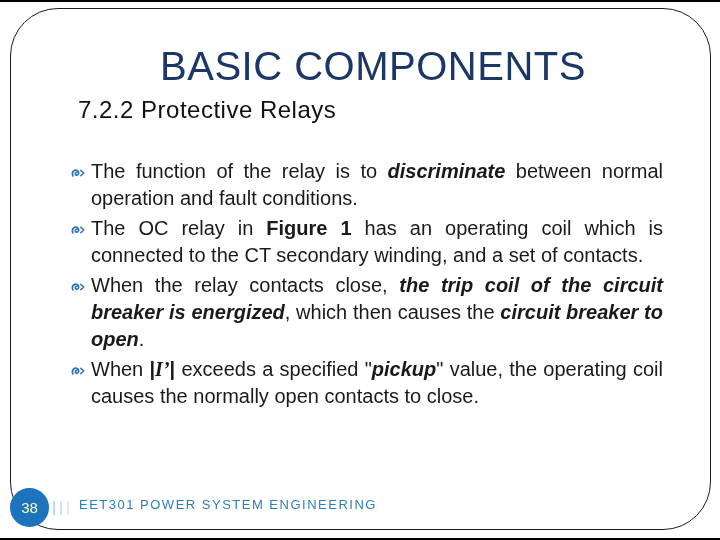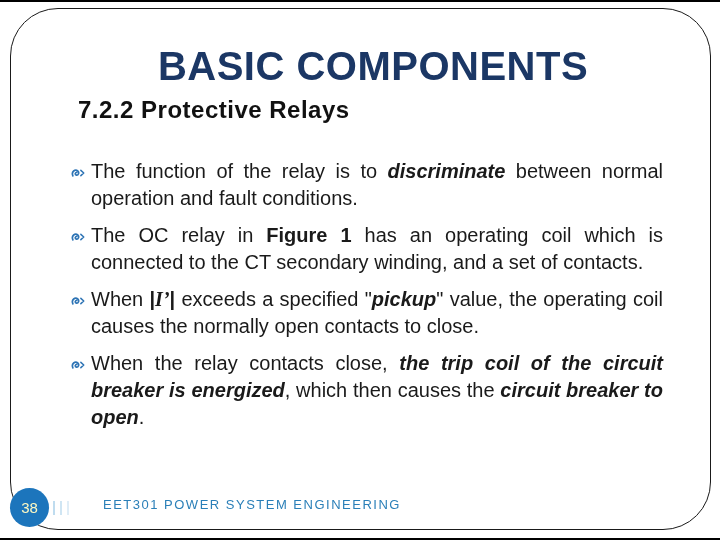--- a/index.html
+++ b/index.html
@@ -22,37 +22,37 @@
   .edge-strip{position:absolute;left:0;width:720px;background:#000;}
   .edge-strip.top{top:0;height:2px;}
   .edge-strip.bottom{bottom:0;height:2px;}
   .slide-border{
     position:absolute;left:10px;top:8px;width:701px;height:522px;
     border:1px solid var(--border-color);border-radius:48px;
     box-sizing:border-box;
   }
   .slide-title{
     position:absolute;left:78px;top:44px;width:590px;
-    text-align:center;font-size:40px;font-weight:bold;
+    text-align:center;font-size:40px;font-weight:normal;
     color:var(--title-color);letter-spacing:0.5px;white-space:nowrap;
   }
   .slide-subtitle{
     position:absolute;left:78px;top:96px;width:590px;
-    font-size:24px;font-weight:bold;color:#111;
+    font-size:24px;font-weight:normal;color:#111;
     letter-spacing:0.5px;
   }
   .bullet-list{
     position:absolute;left:71px;top:158px;width:592px;
     font-size:20px;line-height:27px;
   }
   .para{
     text-align:justify;
     padding-left:20px;text-indent:-20px;
   }
-  .para + .para{margin-top:10px;}
+  .para + .para{margin-top:3px;}
   .bullet{
     display:inline-block;width:20px;text-indent:0;
     vertical-align:baseline;
   }
   .bullet svg{display:inline-block;vertical-align:-1px;}
   .b{font-weight:bold;}
   .i{font-style:italic;}
   .serif{font-family:"Liberation Serif", serif;}
   .page-circle{
     position:absolute;left:10px;top:488px;width:39px;height:39px;
@@ -63,21 +63,21 @@
   .tick-marks{
     position:absolute;left:53px;top:500px;height:15px;z-index:2;
     display:flex;gap:5px;align-items:center;
   }
   .tick{width:2px;height:14px;background:var(--tick-color);}
   .tick:nth-child(2){opacity:.75;}
   .tick:nth-child(3){opacity:.5;}
   .slide-footer{
     position:absolute;left:79px;top:497px;
     font-size:13px;letter-spacing:1.5px;
-    color:var(--footer-color);white-space:nowrap;margin-left:24px;
+    color:var(--footer-color);white-space:nowrap;
   }
 </style>
 </head>
 <body>
 
 <div class="edge-strip top"></div>
 <div class="edge-strip bottom"></div>
 <div class="slide-border"></div>
 
 <h1 class="slide-title" style="margin:0;">BASIC COMPONENTS</h1>
@@ -88,25 +88,25 @@
           <path d="M2 9 C0 4.5, 4.5 1.5, 7.2 3.8 C9.2 5.5, 7.8 8.6, 5.8 8.3 C4 8, 4.2 5.4, 6.2 5.2" fill="none" stroke="#2E74B5" stroke-width="1.8" stroke-linecap="round"></path>
           <path d="M10.5 3.2 L13.6 6 L10.5 8.8" fill="none" stroke="#2E74B5" stroke-width="1.6" stroke-linecap="round" stroke-linejoin="round"></path>
         </svg></span><span>The function of the relay is to </span><span class="b i">discriminate</span><span> between normal operation and fault conditions.</span></div>
     <div class="para"><span class="bullet"><svg width="15" height="12" viewBox="0 0 16 12" aria-hidden="true">
           <path d="M2 9 C0 4.5, 4.5 1.5, 7.2 3.8 C9.2 5.5, 7.8 8.6, 5.8 8.3 C4 8, 4.2 5.4, 6.2 5.2" fill="none" stroke="#2E74B5" stroke-width="1.8" stroke-linecap="round"></path>
           <path d="M10.5 3.2 L13.6 6 L10.5 8.8" fill="none" stroke="#2E74B5" stroke-width="1.6" stroke-linecap="round" stroke-linejoin="round"></path>
         </svg></span><span>The OC relay in </span><span class="b">Figure 1</span><span> has an operating coil which is connected to the CT secondary winding, and a set of contacts.</span></div>
     <div class="para"><span class="bullet"><svg width="15" height="12" viewBox="0 0 16 12" aria-hidden="true">
           <path d="M2 9 C0 4.5, 4.5 1.5, 7.2 3.8 C9.2 5.5, 7.8 8.6, 5.8 8.3 C4 8, 4.2 5.4, 6.2 5.2" fill="none" stroke="#2E74B5" stroke-width="1.8" stroke-linecap="round"></path>
           <path d="M10.5 3.2 L13.6 6 L10.5 8.8" fill="none" stroke="#2E74B5" stroke-width="1.6" stroke-linecap="round" stroke-linejoin="round"></path>
-        </svg></span><span>When </span><span class="b">|</span><span class="b i serif">I’</span><span class="b">|</span><span> exceeds a specified "</span><span class="b i">pickup</span><span>" value, the operating coil causes the normally open contacts to close.</span></div>
+        </svg></span><span>When the relay contacts close, </span><span class="b i">the trip coil of the circuit breaker is energized</span><span>, which then causes the </span><span class="b i">circuit breaker to open</span><span>.</span></div>
     <div class="para"><span class="bullet"><svg width="15" height="12" viewBox="0 0 16 12" aria-hidden="true">
           <path d="M2 9 C0 4.5, 4.5 1.5, 7.2 3.8 C9.2 5.5, 7.8 8.6, 5.8 8.3 C4 8, 4.2 5.4, 6.2 5.2" fill="none" stroke="#2E74B5" stroke-width="1.8" stroke-linecap="round"></path>
           <path d="M10.5 3.2 L13.6 6 L10.5 8.8" fill="none" stroke="#2E74B5" stroke-width="1.6" stroke-linecap="round" stroke-linejoin="round"></path>
-        </svg></span><span>When the relay contacts close, </span><span class="b i">the trip coil of the circuit breaker is energized</span><span>, which then causes the </span><span class="b i">circuit breaker to open</span><span>.</span></div>
+        </svg></span><span>When </span><span class="b">|</span><span class="b i serif">I’</span><span class="b">|</span><span> exceeds a specified "</span><span class="b i">pickup</span><span>" value, the operating coil causes the normally open contacts to close.</span></div>
   </div>
 
 <div class="page-circle">
   <span>38</span>
 </div>
 <div class="tick-marks">
   <span class="tick"></span>
   <span class="tick"></span>
   <span class="tick"></span>
 </div>

